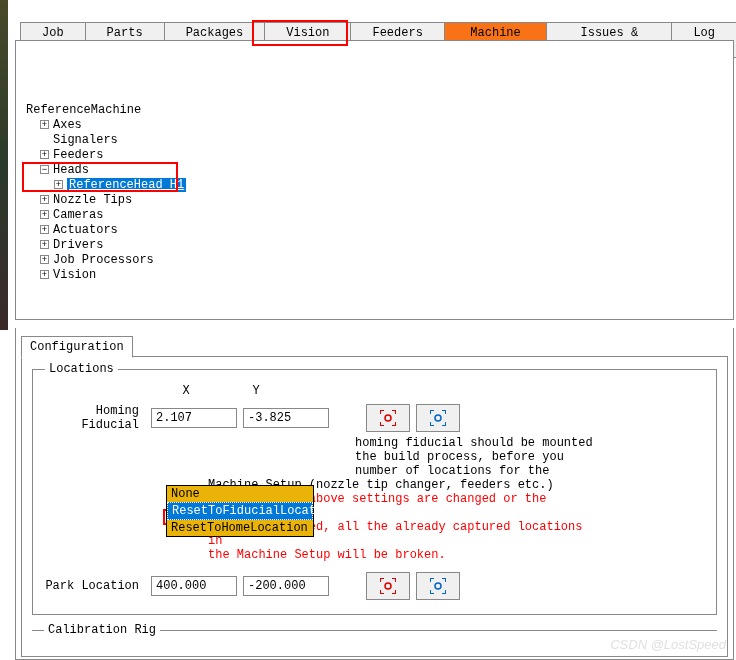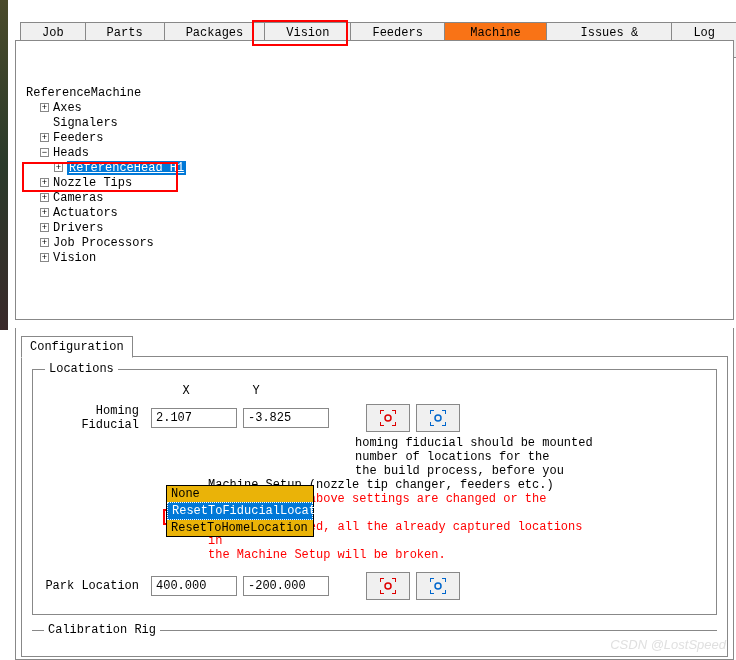--- a/index.html
+++ b/index.html
@@ -5,21 +5,21 @@
 * { box-sizing: border-box; margin: 0; padding: 0; }
 body { font-family: "Courier New", monospace; font-size: 12px; background: #fff; width: 736px; height: 660px; position: relative; overflow: hidden; }
 .left-strip { position: absolute; left: 0; top: 0; width: 8px; height: 330px; background: linear-gradient(to bottom, #4a4a2a, #2a3a2a, #3a2a2a); }
 .tabs { display: flex; background: #fff; border-bottom: 1px solid #888; padding-left: 5px; position: absolute; top: 22px; left: 15px; }
 .tab { padding: 3px 21px; border: 1px solid #888; border-bottom: none; background: #f0f0f0; margin-right: -1px; cursor: pointer; font-size: 12px; text-align: center; }
 .tab.active { background: #f97316; }
 .highlight-box { position: absolute; border: 2px solid red; pointer-events: none; }
 .highlight-tab { top: 20px; left: 252px; width: 96px; height: 26px; }
 .highlight-heads { top: 162px; left: 22px; width: 156px; height: 30px; }
 .highlight-dropdown { top: 509px; left: 163px; width: 145px; height: 16px; }
-.tree-panel { position: absolute; top: 40px; left: 15px; right: 2px; height: 280px; border: 1px solid #888; padding: 5px 10px; background: #fff; overflow: hidden; }
+.tree-panel { position: absolute; top: 40px; left: 15px; right: 2px; height: 280px; border: 1px solid #888; padding: 22px 10px; background: #fff; overflow: hidden; }
 .tree-node { line-height: 15px; white-space: nowrap; }
 .indent-1 { padding-left: 14px; }
 .indent-2 { padding-left: 28px; }
 .expander { display: inline-block; width: 9px; height: 9px; border: 1px solid #888; text-align: center; line-height: 7px; font-size: 9px; margin-right: 4px; background: #fff; cursor: pointer; vertical-align: middle; font-family: sans-serif; }
 .noexp { display: inline-block; width: 13px; }
 .selected-node { background: #0078d7; color: #fff; padding: 0 2px; text-decoration: underline; }
 .config-panel { position: absolute; top: 328px; left: 15px; right: 2px; bottom: 0; border: 1px solid #888; border-top: none; background: #fff; }
 .config-tab { position: absolute; top: 8px; left: 5px; padding: 3px 8px; border: 1px solid #888; border-bottom: 1px solid #fff; background: #fff; z-index: 2; }
 .config-content { position: absolute; top: 28px; left: 5px; right: 5px; bottom: 2px; border: 1px solid #888; padding: 5px 10px; }
 fieldset { border: 1px solid #888; padding: 8px 12px; margin-bottom: 8px; }
@@ -108,22 +108,22 @@
               <rect x="17" y="2" width="1" height="4" fill="#06c"></rect>
               <rect x="2" y="17" width="4" height="1" fill="#06c"></rect>
               <rect x="2" y="14" width="1" height="4" fill="#06c"></rect>
               <rect x="14" y="17" width="4" height="1" fill="#06c"></rect>
               <rect x="17" y="14" width="1" height="4" fill="#06c"></rect>
               <circle cx="10" cy="10" r="3" fill="none" stroke="#06c" stroke-width="1.5"></circle>
             </svg>
         </div>
       </div>
       <div class="note-text" style="margin-left:310px;margin-top:-2px">homing fiducial should be mounted</div>
+      <div class="note-text" style="margin-left:310px">the build process, before you</div>
       <div class="note-text" style="margin-left:310px">number of locations for the</div>
-      <div class="note-text" style="margin-left:310px">the build process, before you</div>
       <div class="note-text" style="margin-left:163px">Machine Setup (nozzle tip changer, feeders etc.)</div>
       <div class="note-text warn-text" style="margin-left:163px">Each time the above settings are changed or the fiducial</div>
       <div class="note-text warn-text" style="margin-left:163px">physically moved, all the already captured locations in</div>
       <div class="note-text warn-text" style="margin-left:163px">the Machine Setup will be broken.</div>
       <div class="row" style="margin-top:10px">
         <div class="label-col">Park Location</div>
         <input class="txt" value="400.000" style="">
         <input class="txt" value="-200.000" style="">
         <div style="width:25px"></div>
         <div class="icon-btn">

